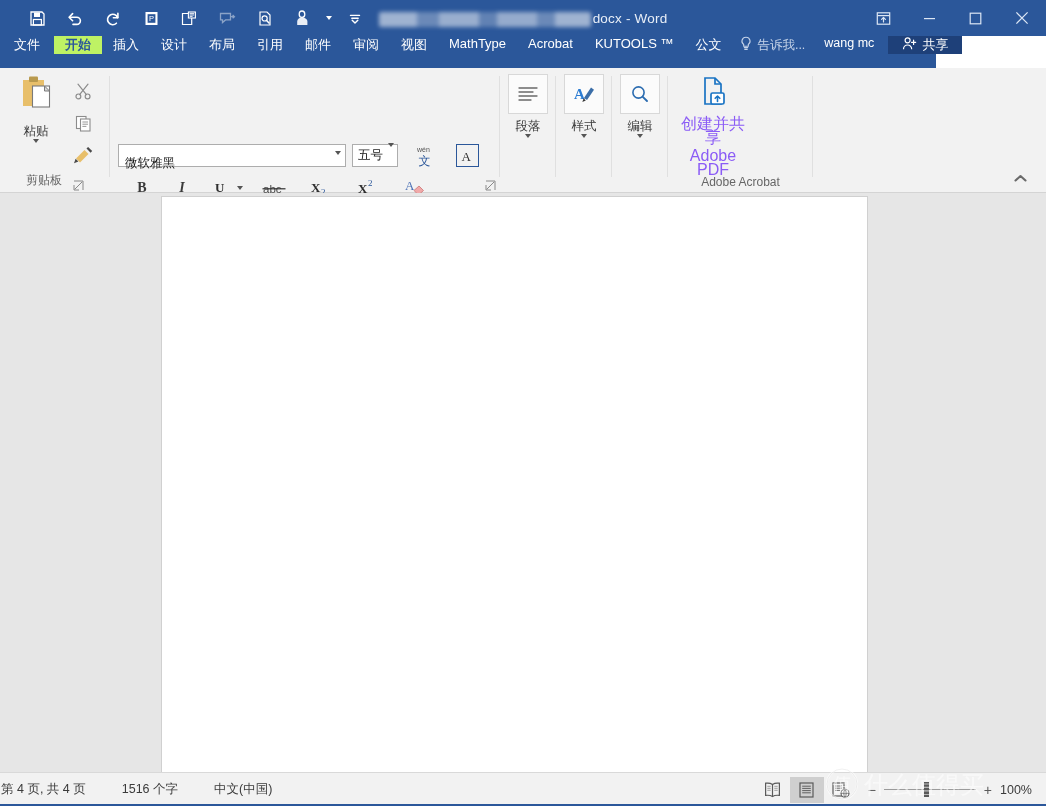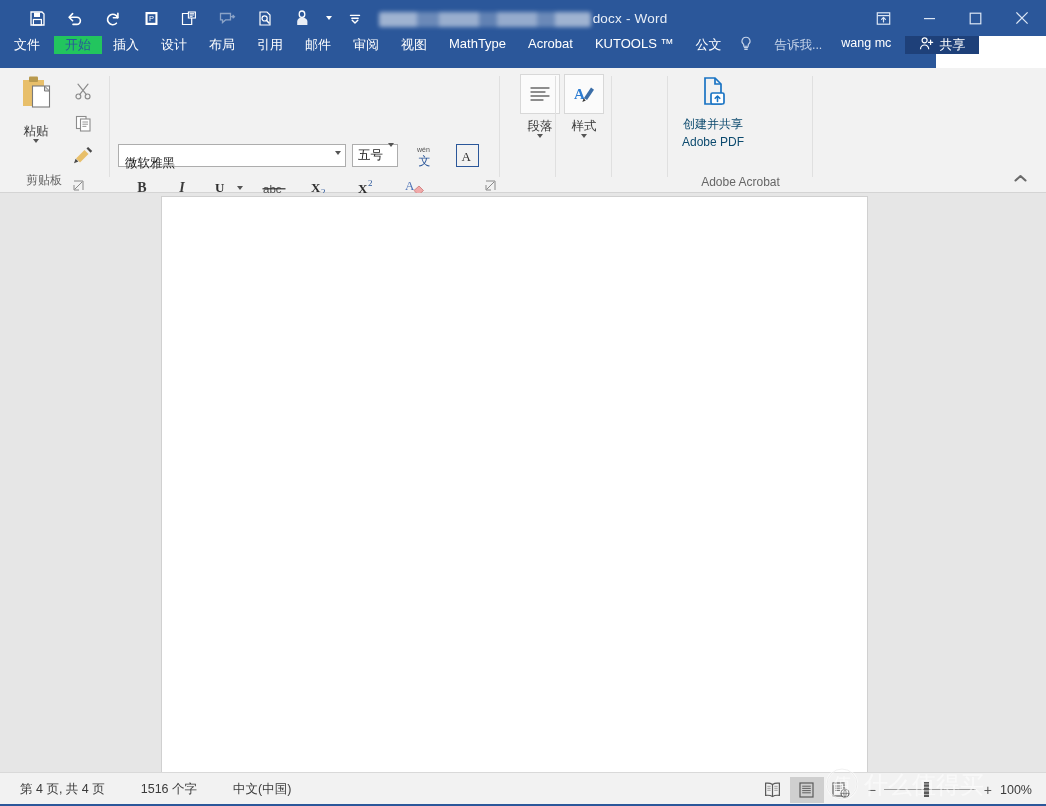--- a/index.html
+++ b/index.html
@@ -61,23 +61,23 @@
   
   .tabbar {
     position:absolute; left:0; top:36px; width:936px; height:32px;
     background:#2b579a; display:flex; align-items:flex-start;
   }
   .tab {
     display:flex; align-items:center; padding:0 11px;
     color:#ffffff; font-size:13px; white-space:nowrap;
   }
   .tab.file { padding:0 14px; }
-  .tab.active { background:#22c55e; color:#2b579a; font-weight:400; }
+  .tab.active { background:#bef264; color:#2b579a; font-weight:700; }
   .tellme {
-    display:flex; align-items:center; gap:22px; padding:0 9px 12px 8px;
+    display:flex; align-items:center; gap:5px; padding:0 9px 12px 8px;
     color:#c6d4e9; font-size:12.5px; white-space:nowrap;
   }
   .user {
     display:flex; align-items:center; padding:0 10px;
     color:#ffffff; font-size:12.5px; white-space:nowrap;
   }
   .share {
     margin-left:4px; display:flex; align-items:center; gap:5px;
     padding:0 14px; background:#1e4079; color:#ffffff; font-size:13px;
     white-space:nowrap;
@@ -140,21 +140,21 @@
     display:flex; align-items:center; justify-content:center;
   }
   .cgrp .lb { font-size:12.5px; color:#3b3b3b; margin-top:4px; }
   .cgrp .cr { margin-top:3px; color:#555; }
 
   
   .abtn {
     position:absolute; top:6px;
     display:flex; flex-direction:column; align-items:center; text-align:center;
   }
-  .abtn .lb { font-size:12px; color:#0c4a6e; line-height:14px; margin-top:3px; }
+  .abtn .lb { font-size:16px; color:#8b5cf6; line-height:14px; margin-top:3px; }
 
   .collapse-ribbon {
     position:absolute; right:14px; bottom:4px; width:24px; height:20px;
     display:flex; align-items:center; justify-content:center; color:#666;
   }
 
   
   .docarea {
     position:absolute; left:0; top:193px; width:1046px; height:579px;
     background:#e6e6e6;
@@ -497,21 +497,21 @@
         <svg width="11" height="11" viewBox="0 0 11 11">
             <path d="M1 1h9v9" fill="none" stroke="#8a8a8a" stroke-width="1"></path>
             <path d="M1.6 9.4 9 2" stroke="#8a8a8a" stroke-width="1"></path>
             <path d="M1 5v5h5" fill="none" stroke="#8a8a8a" stroke-width="1"></path>
           </svg>
       </div>
       <div class="grp-sep" style="left:389px;"></div>
     </div>
 
     <div class="grp" style="left:500px;width:55px;">
-      <div class="cgrp" style="left:12px;">
+      <div class="cgrp" style="left:0;">
         <div class="ic">
           <svg width="24" height="22" viewBox="0 0 24 22">
               <path d="M3 5h18M3 9h14M3 13h18M3 17h12" stroke="#6a6a6a" stroke-width="1.3" stroke-linecap="round"></path>
             </svg>
         </div>
         <div class="lb">段落</div>
         <div class="cr"><i class="caret-dn"></i></div>
       </div>
       <div class="grp-sep" style="left:55px;"></div>
     </div>
@@ -525,20 +525,30 @@
               <path d="M11.6 15.3 10.4 19l3.4-1.6z" fill="#3a3a3a"></path>
             </svg>
         </div>
         <div class="lb">样式</div>
         <div class="cr"><i class="caret-dn"></i></div>
       </div>
       <div class="grp-sep" style="left:55px;"></div>
     </div>
 
     <div class="grp" style="left:612px;width:55px;">
+      <div class="cgrp" style="left:0;">
+        <div class="ic">
+          <svg width="24" height="22" viewBox="0 0 24 22">
+              <circle cx="10.5" cy="9.5" r="5.6" fill="none" stroke="#2b6cb0" stroke-width="1.6"></circle>
+              <path d="M14.8 13.8 19 18" stroke="#2b6cb0" stroke-width="1.9" stroke-linecap="round"></path>
+            </svg>
+        </div>
+        <div class="lb">编辑</div>
+        <div class="cr"><i class="caret-dn"></i></div>
+      </div>
       <div class="grp-sep" style="left:55px;"></div>
     </div>
 
     <div class="grp" style="left:668px;width:145px;">
       <div class="abtn" style="left:8px;width:74px;">
         <span>
           <svg width="34" height="36" viewBox="0 0 34 36">
               <path d="M9 4h10l6 6v20H9z" fill="none" stroke="#1a74c4" stroke-width="1.7"></path>
               <path d="M19 4v6h6" fill="none" stroke="#1a74c4" stroke-width="1.7"></path>
               <rect x="15" y="19" width="13" height="11" rx="1.5" fill="#fff" stroke="#1a74c4" stroke-width="1.7"></rect>
@@ -559,21 +569,21 @@
     </div>
   </div>
 
   <div class="docarea">
     <div class="page">
       <div></div>
     </div>
   </div>
 
   <div class="statusbar">
-    <div class="st-item" style="margin-left:20px">第 4 页, 共 4 页</div>
+    <div class="st-item" style="margin-left:1px">第 4 页, 共 4 页</div>
     <div class="st-item" style="margin-left:36px">1516 个字</div>
     <div class="st-item" style="margin-left:36px">中文(中国)</div>
 
     <div style="margin-left:auto; display:flex; align-items:center;">
       <div class="view-btn">
         <svg width="19" height="18" viewBox="0 0 19 18">
             <path d="M9.5 3.4C7.6 2.1 5.4 1.8 2.6 2.2v12.2c2.8-.4 5-.1 6.9 1.2 1.9-1.3 4.1-1.6 6.9-1.2V2.2c-2.8-.4-5-.1-6.9 1.2z" fill="none" stroke="#5a5a5a" stroke-width="1.2"></path>
             <path d="M9.5 3.4v12.2" stroke="#5a5a5a" stroke-width="1.2"></path>
             <path d="M4.3 5.3h3.4M4.3 7.3h3.4M4.3 9.3h3.4M11.3 5.3h3.4M11.3 7.3h3.4M11.3 9.3h3.4" stroke="#8a8a8a" stroke-width=".8"></path>
           </svg>

